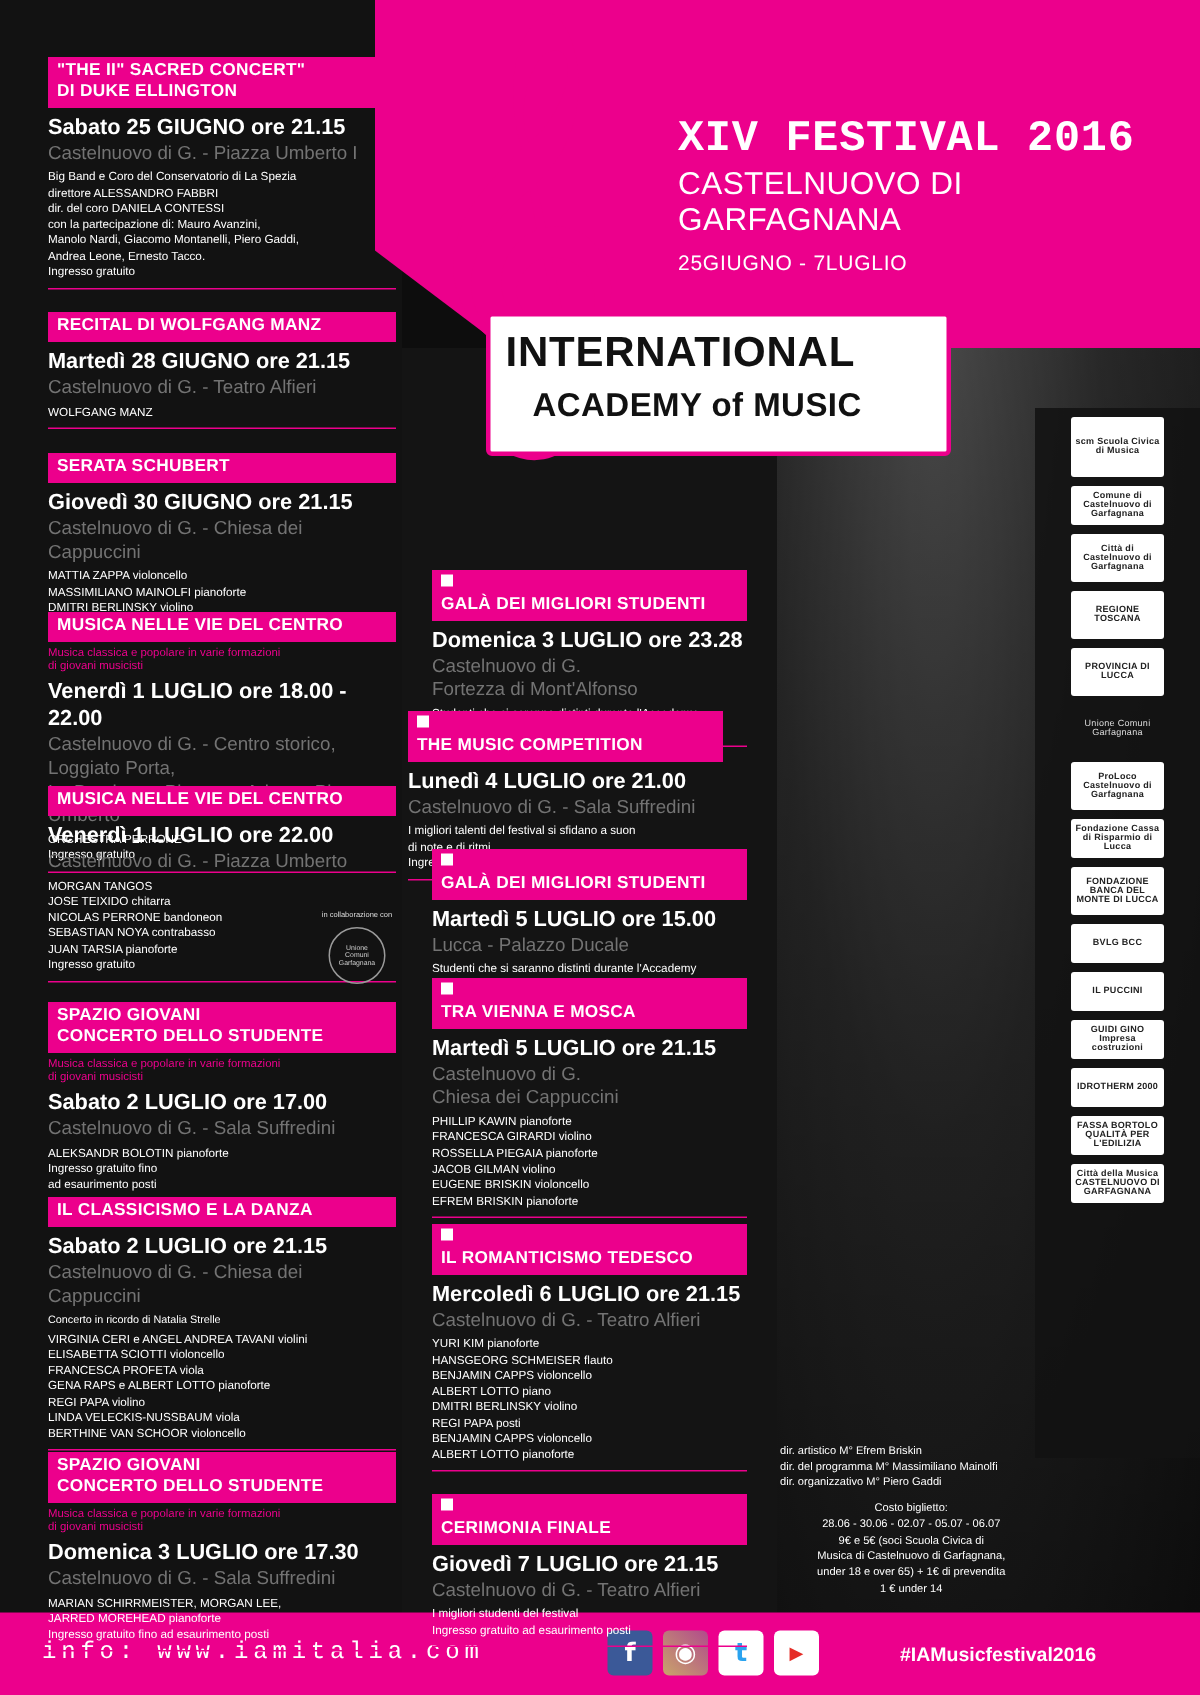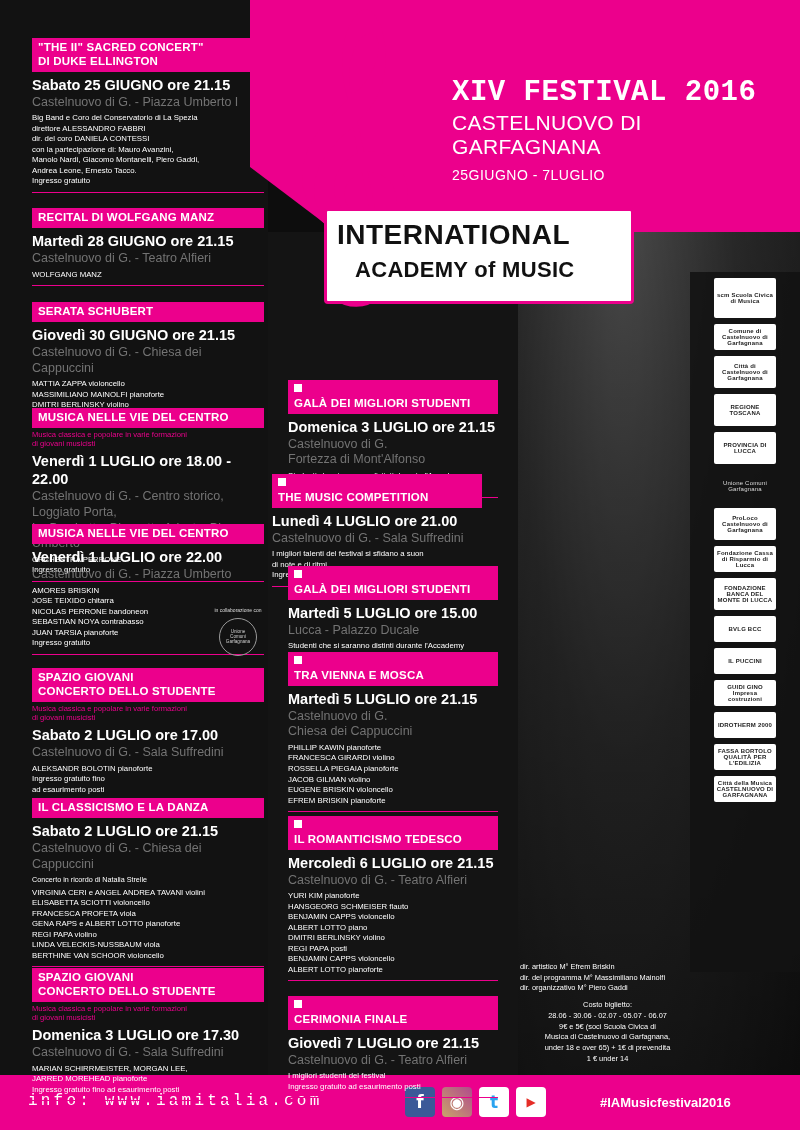--- a/index.html
+++ b/index.html
@@ -267,21 +267,21 @@
     </div>
     <div class="block " style="left: 32px; top: 524px;">
       <div class="hdr">
         <div>MUSICA NELLE VIE DEL CENTRO</div>
       </div>
       <div class="when">Venerdì 1 LUGLIO   ore 22.00</div>
       <div class="place">
         <div>Castelnuovo di G. - Piazza Umberto</div>
       </div>
       <div class="names">
-        <span class="n">AMORES BRISKIN</span>
+        <span class="n">MORGAN TANGOS</span>
         <span class="n">JOSE TEIXIDO chitarra</span>
         <span class="n">NICOLAS PERRONE bandoneon</span>
         <span class="n">SEBASTIAN NOYA contrabasso</span>
         <span class="n">JUAN TARSIA pianoforte</span>
         <span class="n">Ingresso gratuito</span>
       </div>
       <div class="rule"></div>
     </div>
     <div class="block " style="left: 32px; top: 668px;">
       <div class="hdr">
@@ -344,21 +344,21 @@
       <div class="rule"></div>
     </div>
     <div class="stamp" style="left: 208px; top: 608px;">
       <div class="cap">in collaborazione con</div>
       <div class="ring">Unione Comuni Garfagnana</div>
     </div>
     <div class="block col2" style="left: 288px; top: 380px;">
       <div class="hdr sq">
         <div>GALÀ DEI MIGLIORI STUDENTI</div>
       </div>
-      <div class="when">Domenica 3 LUGLIO   ore 21.15</div>
+      <div class="when">Domenica 3 LUGLIO   ore 23.28</div>
       <div class="place">
         <div>Castelnuovo di G.</div>
         <div>Fortezza di Mont'Alfonso</div>
       </div>
       <div class="names">
         <span class="n">Studenti che si saranno distinti durante l'Accademy</span>
         <span class="n">Ingresso gratuito fino ad esaurimento posti</span>
       </div>
       <div class="rule"></div>
     </div>

